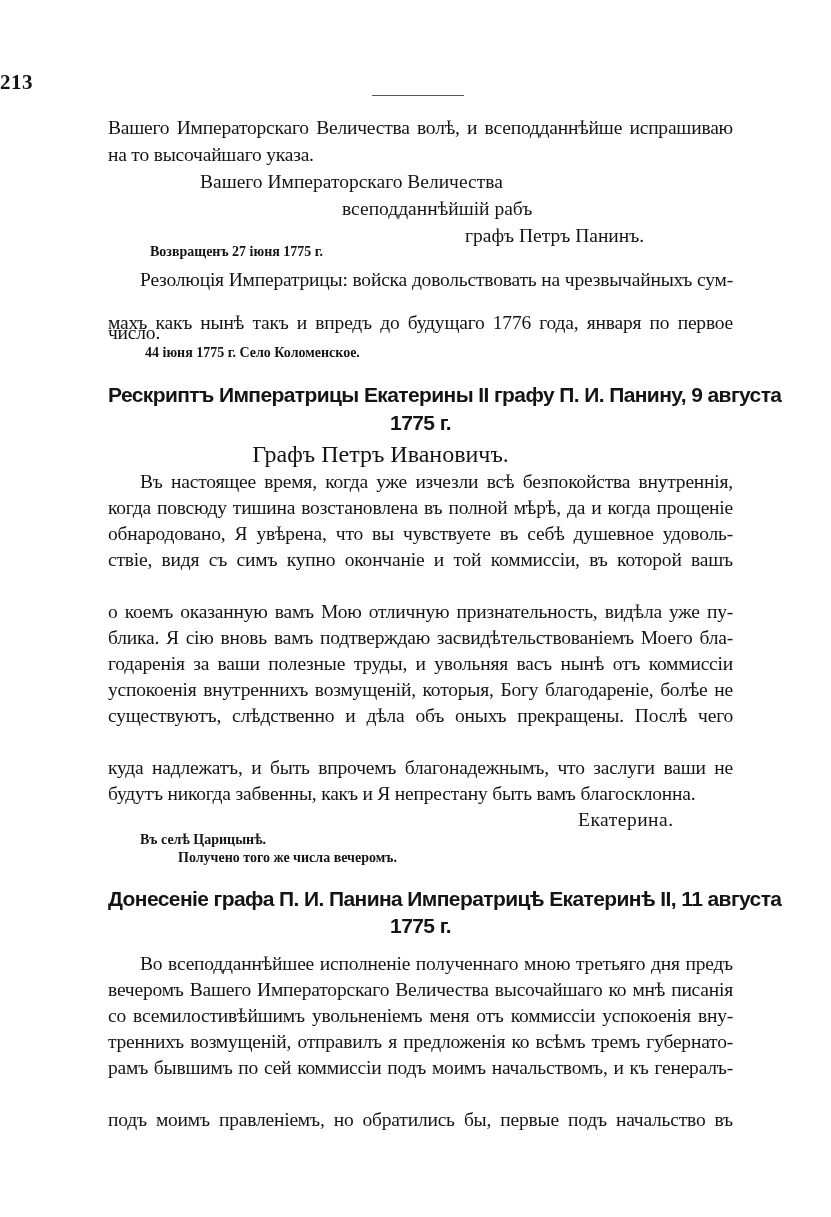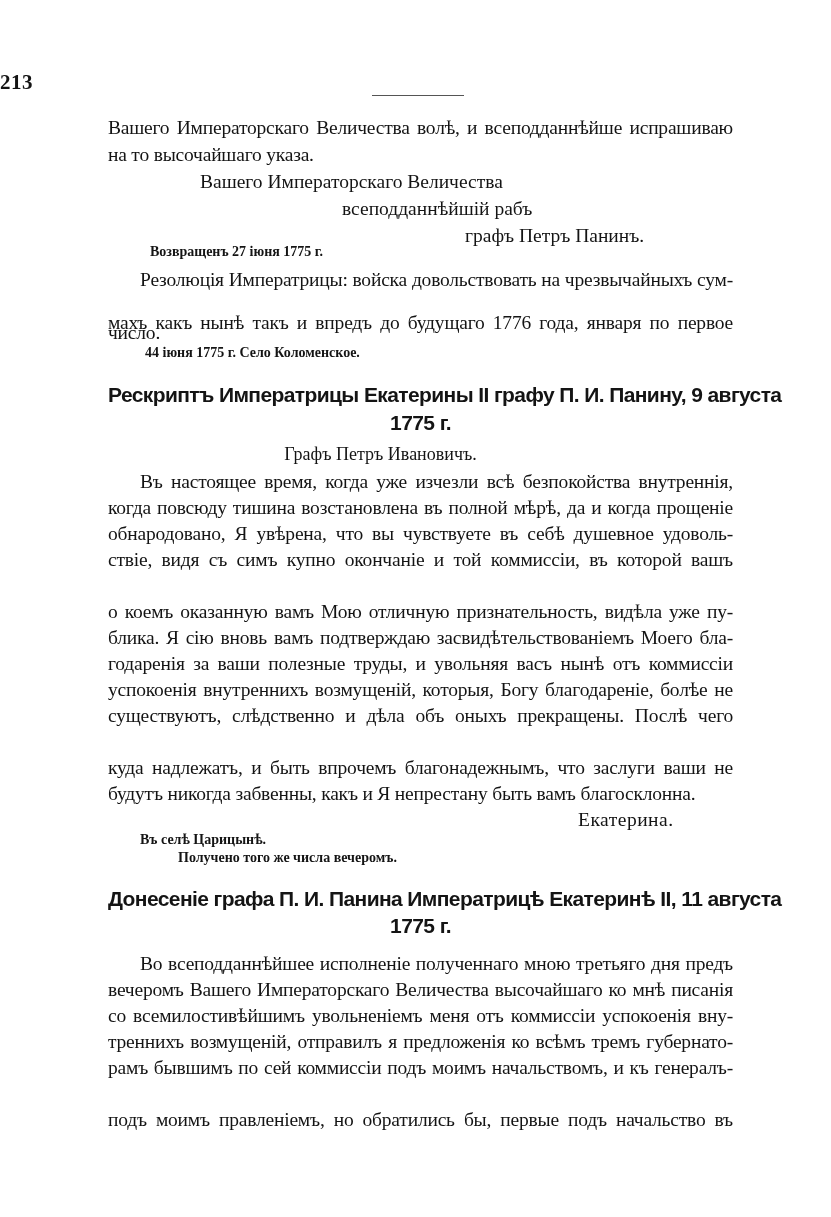--- a/index.html
+++ b/index.html
@@ -12,21 +12,21 @@
   .line { position: absolute; left: 108px; width: 625px; font-size: 19.5px; line-height: 24px;
           white-space: nowrap; text-align: justify; text-align-last: justify; letter-spacing: -0.2px; }
   .line.last { text-align-last: left; }
   .line.ind { left: 140px; width: 593px; }
   .sig { position: absolute; font-size: 19.5px; line-height: 24px; white-space: nowrap; }
   .note { position: absolute; font-size: 14px; line-height: 18px; font-weight: bold; white-space: nowrap; }
   .head { position: absolute; left: 108px; width: 625px; font-size: 21px; line-height: 28px;
           font-weight: bold; white-space: nowrap; font-family: "Liberation Sans", "DejaVu Sans", sans-serif;
           letter-spacing: -0.6px; text-align: justify; text-align-last: justify; }
   .head.c { text-align: center; text-align-last: center; }
-  .salut { position: absolute; left: 0; width: 761px; text-align: center; font-size: 18px; line-height: 24px; }
+  .salut { position: absolute; left: 0; width: 761px; text-align: center; font-size: 24px; line-height: 24px; }
 </style>
 </head>
 <body>
 
 <div class="page">
 
   <div class="pnum">213</div>
   <div class="pnum-rule"></div>
 
   <div class="line" style="top:116px">Вашего Императорскаго Величества волѣ, и всеподданнѣйше испрашиваю</div>

